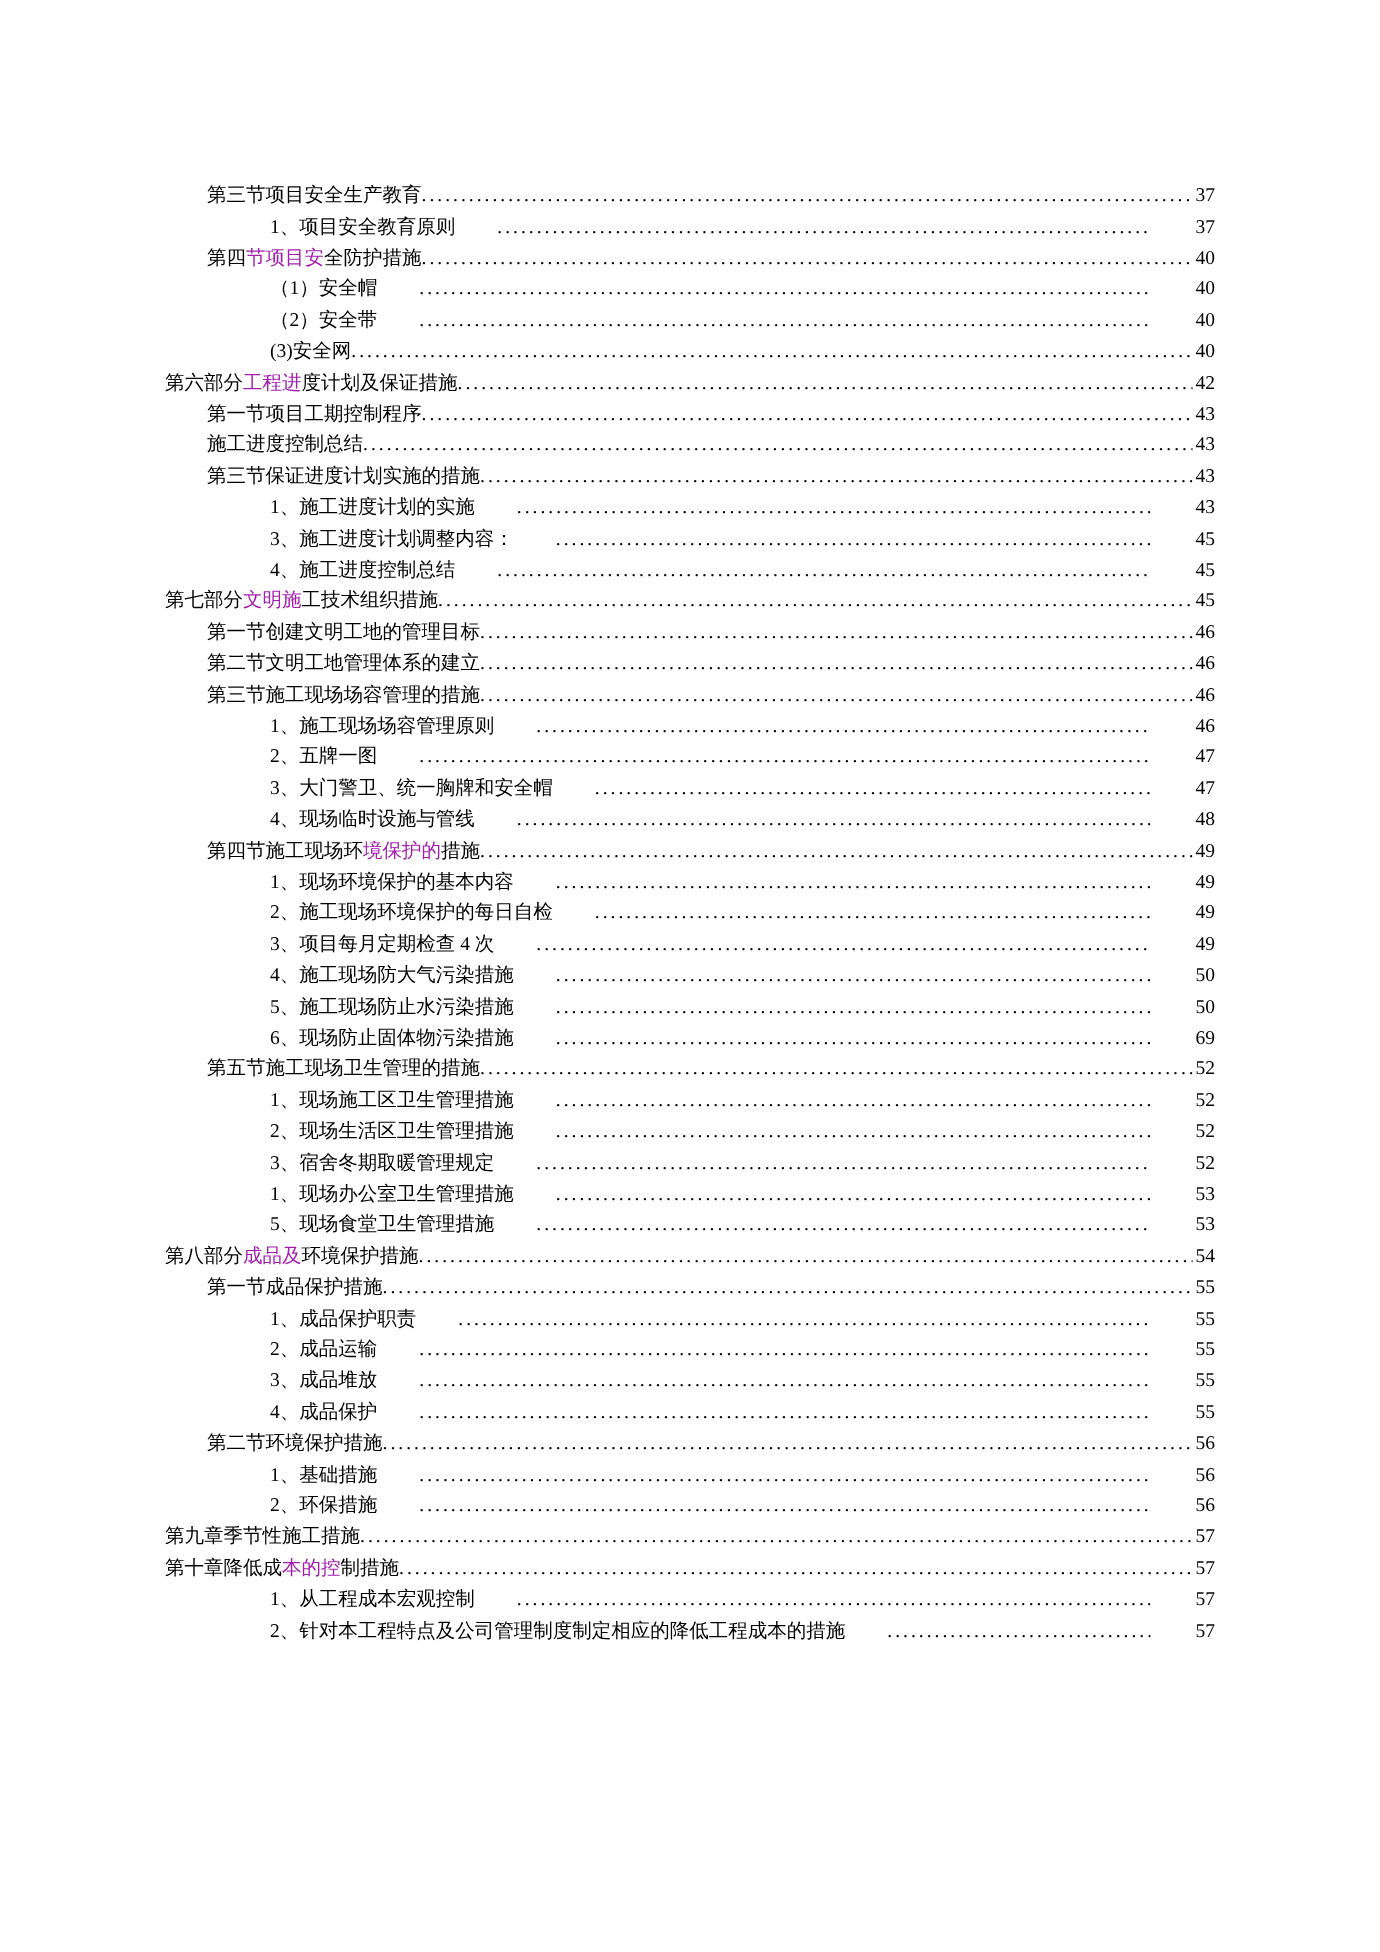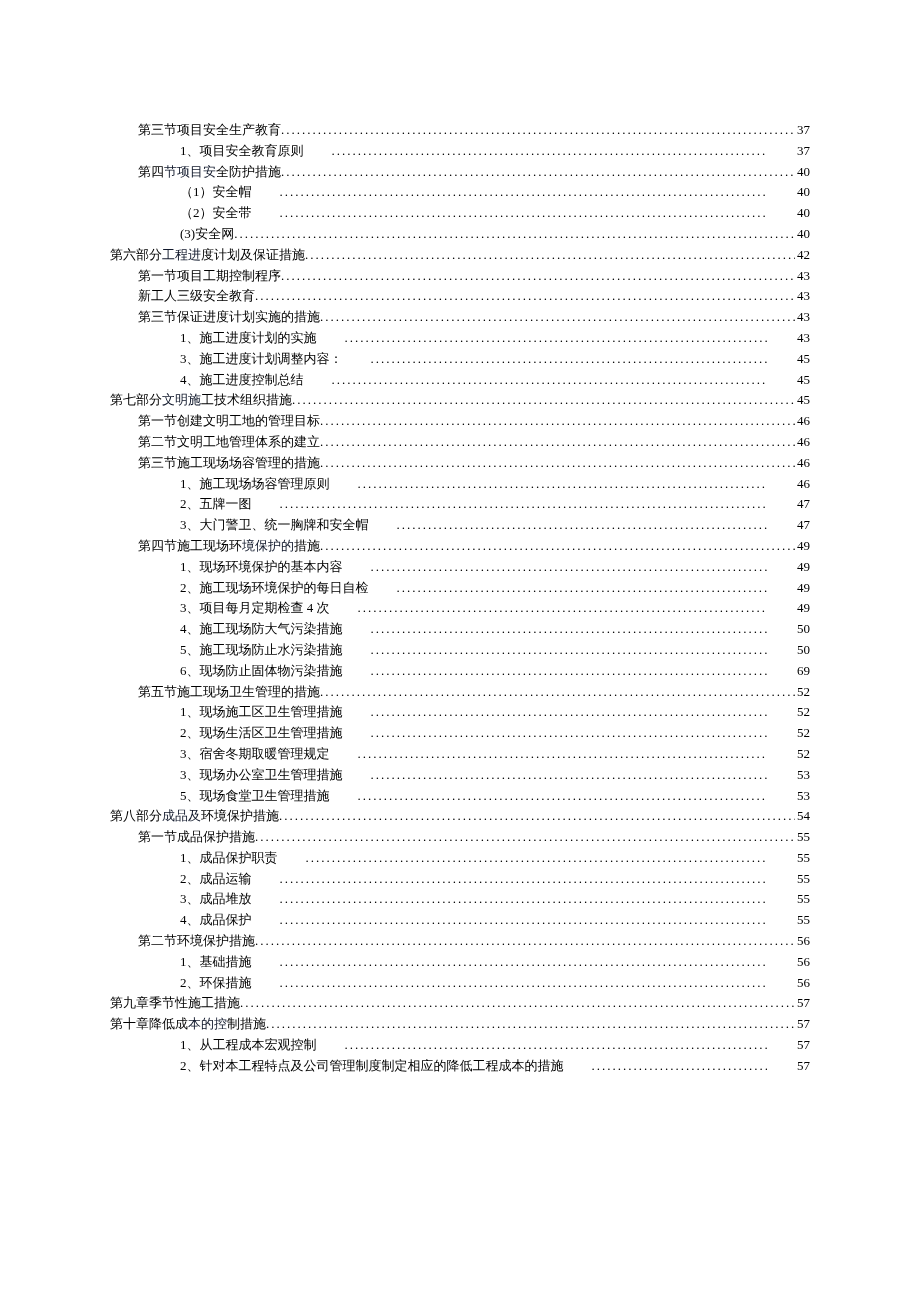--- a/index.html
+++ b/index.html
@@ -32,21 +32,21 @@
     content: ".................................................................................................................................................";
   }
   .toc-page {
     flex-shrink: 0;
     padding-left: 2px;
   }
   .lvl-0 { padding-left: 0; }
   .lvl-1 { padding-left: 28px; }
   .lvl-2 { padding-left: 70px; gap: 28px; }
   .lvl-3 { padding-left: 70px; }
-  .hl { color: #0f172a; }
+  .hl { color: #a21caf; }
 </style>
 </head>
 <body>
 
 <div id="toc-container">
     <div class="toc-line lvl-1">
       <span class="toc-title">第三节项目安全生产教育 </span>
       <span class="toc-dots"></span>
       <span class="toc-page"> 37</span>
     </div>
@@ -79,21 +79,21 @@
       <span class="toc-title">第六部分<span class="hl">工程进</span>度计划及保证措施 </span>
       <span class="toc-dots"></span>
       <span class="toc-page"> 42</span>
     </div>
     <div class="toc-line lvl-1">
       <span class="toc-title">第一节项目工期控制程序 </span>
       <span class="toc-dots"></span>
       <span class="toc-page"> 43</span>
     </div>
     <div class="toc-line lvl-1">
-      <span class="toc-title">新工人三级安全教育 </span>
+      <span class="toc-title">施工进度控制总结 </span>
       <span class="toc-dots"></span>
       <span class="toc-page"> 43</span>
     </div>
     <div class="toc-line lvl-1">
       <span class="toc-title">第三节保证进度计划实施的措施 </span>
       <span class="toc-dots"></span>
       <span class="toc-page"> 43</span>
     </div>
     <div class="toc-line lvl-2">
       <span class="toc-title">1、施工进度计划的实施 </span>
@@ -138,20 +138,25 @@
     <div class="toc-line lvl-2">
       <span class="toc-title">2、五牌一图 </span>
       <span class="toc-dots"></span>
       <span class="toc-page"> 47</span>
     </div>
     <div class="toc-line lvl-2">
       <span class="toc-title">3、大门警卫、统一胸牌和安全帽 </span>
       <span class="toc-dots"></span>
       <span class="toc-page"> 47</span>
     </div>
+    <div class="toc-line lvl-2">
+      <span class="toc-title">4、现场临时设施与管线 </span>
+      <span class="toc-dots"></span>
+      <span class="toc-page"> 48</span>
+    </div>
     <div class="toc-line lvl-1">
       <span class="toc-title">第四节施工现场环<span class="hl">境保护的</span>措施 </span>
       <span class="toc-dots"></span>
       <span class="toc-page"> 49</span>
     </div>
     <div class="toc-line lvl-2">
       <span class="toc-title">1、现场环境保护的基本内容 </span>
       <span class="toc-dots"></span>
       <span class="toc-page"> 49</span>
     </div>
@@ -194,21 +199,21 @@
       <span class="toc-title">2、现场生活区卫生管理措施 </span>
       <span class="toc-dots"></span>
       <span class="toc-page"> 52</span>
     </div>
     <div class="toc-line lvl-2">
       <span class="toc-title">3、宿舍冬期取暖管理规定 </span>
       <span class="toc-dots"></span>
       <span class="toc-page"> 52</span>
     </div>
     <div class="toc-line lvl-2">
-      <span class="toc-title">3、现场办公室卫生管理措施 </span>
+      <span class="toc-title">1、现场办公室卫生管理措施 </span>
       <span class="toc-dots"></span>
       <span class="toc-page"> 53</span>
     </div>
     <div class="toc-line lvl-2">
       <span class="toc-title">5、现场食堂卫生管理措施 </span>
       <span class="toc-dots"></span>
       <span class="toc-page"> 53</span>
     </div>
     <div class="toc-line lvl-0">
       <span class="toc-title">第八部分<span class="hl">成品及</span>环境保护措施 </span>

